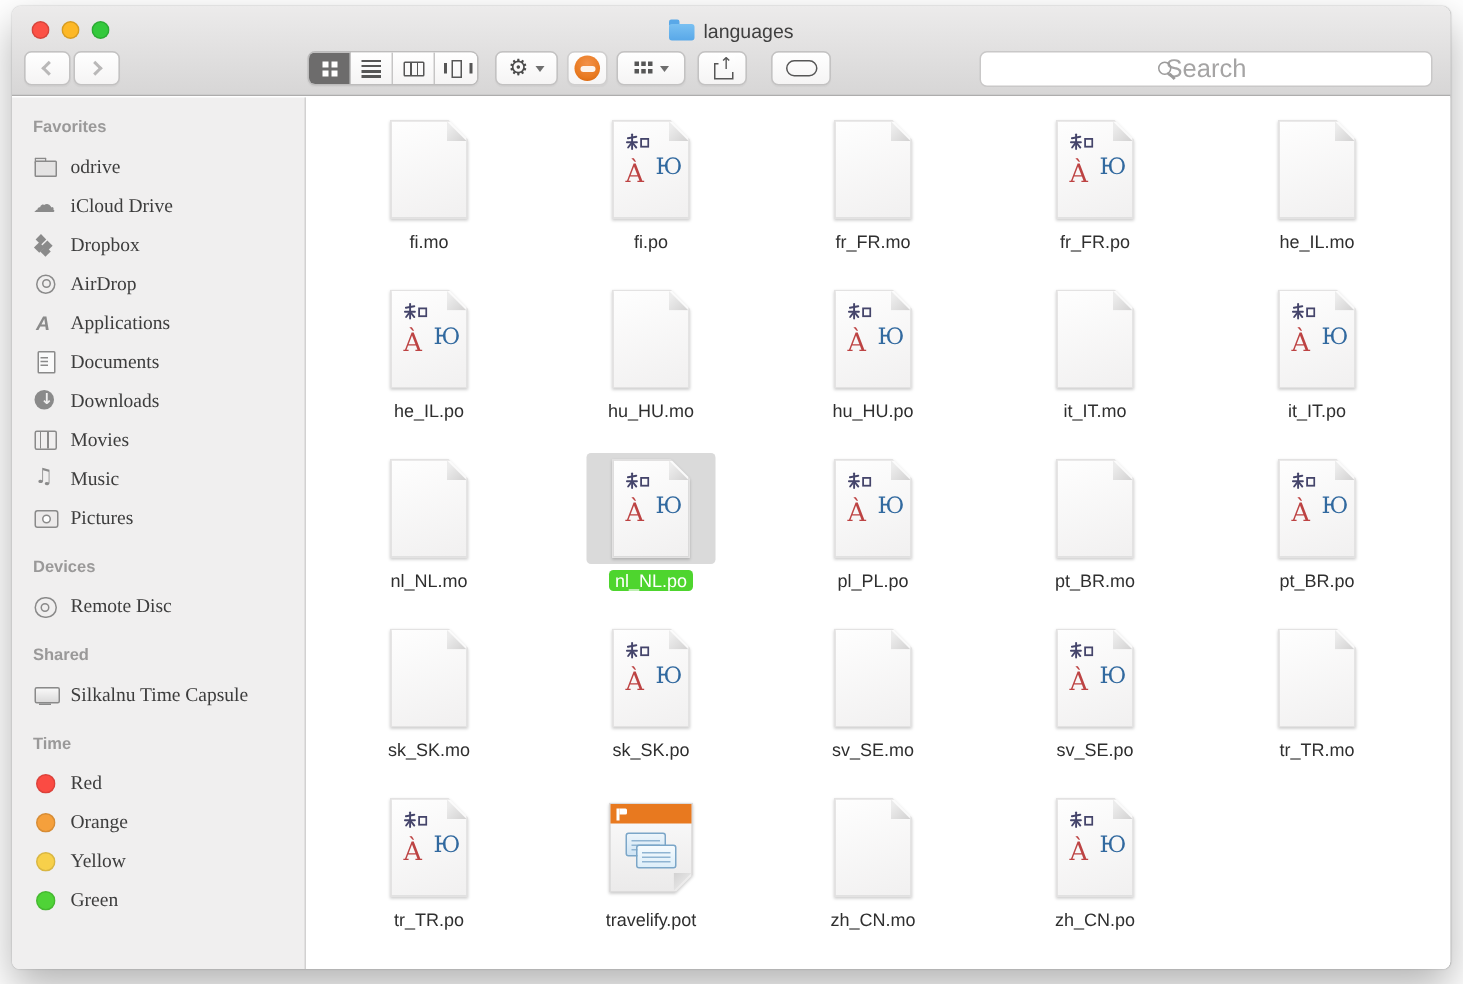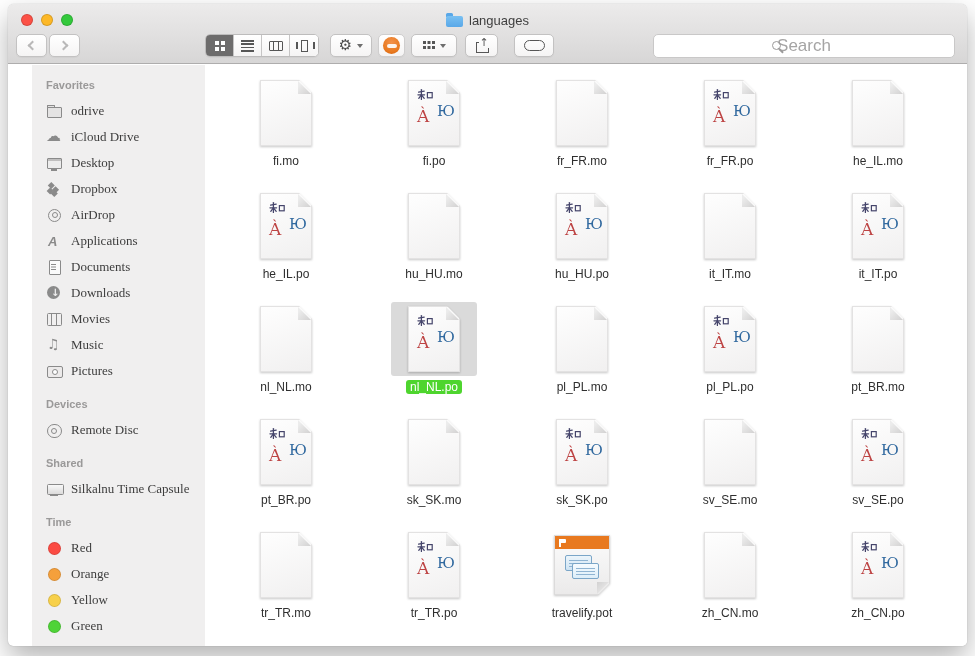--- a/index.html
+++ b/index.html
@@ -89,21 +89,21 @@
     text-align:center; font-size:17px; color:#000000; font-family:inherit; }
   .search-field input::placeholder { color:#a5a4a4; }
   .mag { position:absolute; left:calc(50% - 33px); top:5px; width:13px; height:13px; z-index:2; }
   .mag::before { content:""; position:absolute; left:1px; top:1px; width:7px; height:7px;
     border:1.5px solid #9b9a9a; border-radius:50%; }
   .mag::after { content:""; position:absolute; right:0.5px; bottom:1.5px; width:5px; height:1.6px;
     background:#9b9a9a; transform:rotate(45deg); }
 
   
   .sidebar { position:absolute; left:0; top:61px; width:196px; bottom:0;
-    background:#f0efef; border-right:1px solid #d2d1d1; overflow:hidden;margin-left:24px; }
+    background:#f0efef; border-right:1px solid #d2d1d1; overflow:hidden; }
   .side-header { padding:14px 0 4px 14px; font-size:11px; font-weight:bold; color:#9a9999; height:33px; }
   .side-item { display:flex; align-items:center; height:26px; padding-left:14px; cursor:default; }
   .slabel { font-size:13px; color:#3d3d3d; white-space:nowrap;font-family:Liberation Serif, serif; }
 
   .sicon { position:relative; width:17px; height:15px; margin-right:8px; flex:none; color:#8a8a8a; }
   .icon-folder::before { content:""; position:absolute; left:1px; top:1px; width:6px; height:3px;
     border:1px solid #8a8a8a; border-bottom:none; border-radius:1px 1px 0 0; background:#e4e3e3; }
   .icon-folder::after { content:""; position:absolute; left:1px; top:3.5px; width:13px; height:9px;
     border:1px solid #8a8a8a; border-radius:1px; background:#e4e3e3; }
   .icon-cloud::before { content:"☁"; position:absolute; left:0; top:-1px; font-size:15px; line-height:15px;
@@ -257,24 +257,20 @@
         <div class="side-header">Favorites</div>
         <div class="side-item">
           <span class="sicon icon-folder"></span>
           <span class="slabel">odrive</span>
         </div>
         <div class="side-item">
           <span class="sicon icon-cloud"></span>
           <span class="slabel">iCloud Drive</span>
         </div>
         <div class="side-item">
-          <span class="sicon icon-desktop"></span>
-          <span class="slabel">Desktop</span>
-        </div>
-        <div class="side-item">
           <span class="sicon icon-dropbox"></span>
           <span class="slabel">Dropbox</span>
         </div>
         <div class="side-item">
           <span class="sicon icon-airdrop"></span>
           <span class="slabel">AirDrop</span>
         </div>
         <div class="side-item">
           <span class="sicon icon-applications"></span>
           <span class="slabel">Applications</span>
@@ -497,28 +493,20 @@
                     <path d="M5.5 7.8 L9 12.2"></path>
                     <rect x="13" y="5" width="6" height="6.5" stroke-width="1.5"></rect>
                   </g>
                 </svg>
                 <span class="gl la">À</span>
                 <span class="gl cy">Ю</span>
               </div>
             </span>
           </div>
           <div class="flabel"><span>nl_NL.po</span></div>
-        </div>
-        <div class="cell">
-          <div class="iconbox">
-            <span class="icw">
-              <div class="doc"></div>
-            </span>
-          </div>
-          <div class="flabel"><span>pl_PL.mo</span></div>
         </div>
         <div class="cell">
           <div class="iconbox">
             <span class="icw">
               <div class="doc">
                 <svg class="kj" width="16" height="14" viewBox="0 0 20 16">
                   <g stroke="var(--po-cjk)" stroke-width="1.6" fill="none" stroke-linecap="round">
                     <path d="M2 4.5 L9 3.2"></path>
                     <path d="M5.5 1.2 V13.5"></path>
                     <path d="M1.2 7.8 H9.5"></path>

